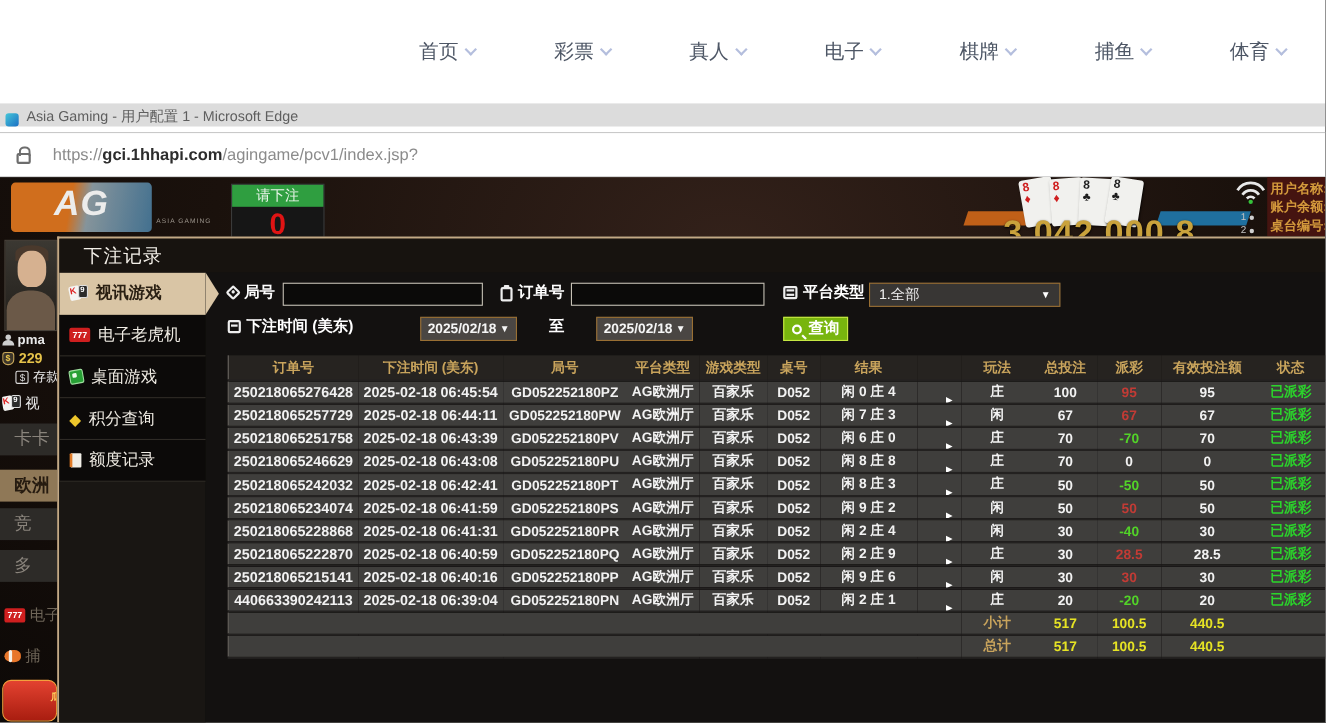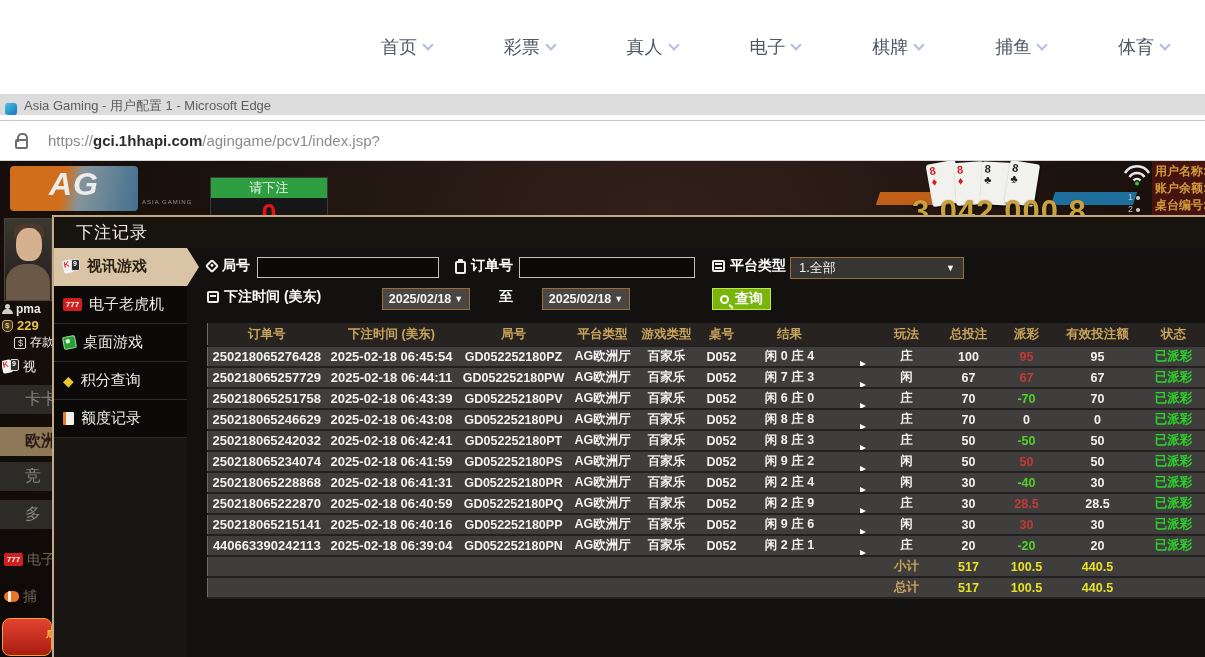--- a/index.html
+++ b/index.html
@@ -39,21 +39,21 @@
   
   .game-area{position:absolute;left:0;top:161px;width:1205px;height:496px;overflow:hidden;
     background:radial-gradient(ellipse at 55% 12%, #33211a 0%, #1a110c 50%, #0d0907 100%);}
 
   .ag-logo{position:absolute;left:10px;top:5px;width:128px;height:45px;border-radius:4px;
     background:linear-gradient(100deg,#e0771f 0%,#e0771f 42%,#8fa0a8 55%,#47799b 100%);
     display:flex;align-items:flex-start;justify-content:center;opacity:.92;}
   .ag-logo .ag-txt{font-size:32px;font-weight:bold;font-style:italic;color:#fff;letter-spacing:1px;}
   .ag-sub{position:absolute;left:142px;top:38px;font-size:6px;color:#9a938a;letter-spacing:1px;}
 
-  .bet-box{position:absolute;left:210px;top:16px;width:118px;height:53px;border:1px solid #3a3a3a;background:#161616;}
+  .bet-box{position:absolute;left:210px;top:6px;width:85px;height:53px;border:1px solid #3a3a3a;background:#161616;}
   .bet-box .bb-head{height:20px;background:#2f9e40;color:#eaf5ea;font-size:13px;display:flex;align-items:center;justify-content:center;}
   .bet-box .bb-count{height:32px;display:flex;align-items:center;justify-content:center;color:#e01414;font-size:27px;font-weight:bold;}
 
   .bar-orange{position:absolute;left:878px;top:31px;width:62px;height:13px;background:#c06018;transform:skewX(-18deg);}
   .bar-blue{position:absolute;left:1053px;top:31px;width:82px;height:13px;background:#1f6f9e;transform:skewX(-18deg);}
   .cards{position:absolute;left:933px;top:1px;display:flex;}
   .pcard{width:30px;height:43px;background:#f1f1ee;border-radius:3px;margin-left:-4px;box-shadow:1px 1px 2px rgba(0,0,0,.7);
     font-size:11px;font-weight:bold;line-height:1;padding:2px 0 0 3px;}
   .pcard span{display:block;}
   .pcard.c-red{color:#cf1f1f;}
@@ -83,21 +83,21 @@
   .ic-person{width:10px;height:10px;position:relative;}
   .ic-person::before{content:'';position:absolute;left:3px;top:0;width:5px;height:5px;border-radius:50%;background:#cfcfcf;}
   .ic-person::after{content:'';position:absolute;left:0;top:5px;width:11px;height:5px;border-radius:5px 5px 0 0;background:#cfcfcf;}
   .ic-bag{width:11px;height:12px;background:#3c352a;border:1px solid #c9a85a;border-radius:3px 3px 5px 5px;position:relative;}
   .ic-bag::after{content:'$';position:absolute;left:2px;top:0;font-size:8px;color:#e8c34a;}
   .ic-deposit{width:12px;height:12px;border:1px solid #ddd;border-radius:2px;position:relative;}
   .ic-deposit::after{content:'$';position:absolute;left:3px;top:0px;font-size:9px;color:#ddd;}
   .ic-vcards{position:relative;width:17px;height:16px;flex:0 0 17px;}
   .ic-vcards .cardA{position:absolute;left:0;top:1px;width:10px;height:13px;background:#f4f4f2;border-radius:2px;transform:rotate(-12deg);color:#d22;font-size:8px;font-weight:bold;padding-left:1px;}
   .ic-vcards .cardB{position:absolute;left:8px;top:0;width:9px;height:12px;background:#2b2b2b;border:1px solid #ddd;border-radius:2px;color:#fff;font-size:7px;font-weight:bold;padding-left:1px;}
-  .lmenu{position:absolute;left:0;width:52px;height:29px;display:flex;align-items:center;padding-left:25px;
+  .lmenu{position:absolute;left:0;width:52px;height:29px;display:flex;align-items:center;padding-left:13px;
     font-size:16px;color:#8a847c;background:#2d2b28;overflow:hidden;white-space:nowrap;}
   .lmenu.active{background:#8f7857;color:#261b10;font-weight:bold;}
   .lmenu.plain{background:transparent;color:#6e6558;gap:4px;padding-left:4px;font-size:14px;}
   .ic-777{min-width:19px;height:13px;background:#cf1f1f;border-radius:2px;position:relative;}
   .ic-777::after{content:'777';position:absolute;left:0;right:0;top:0;text-align:center;color:#fff;font-size:8px;font-weight:bold;line-height:13px;}
   .ic-fish{min-width:15px;height:11px;background:#e8762a;border-radius:50% 40% 40% 50%;position:relative;}
   .ic-fish::after{content:'';position:absolute;left:4px;top:0;width:3px;height:11px;background:#f5f0e8;border-radius:2px;}
   .promo{position:absolute;left:2px;top:457px;width:50px;height:38px;border-radius:8px;
     background:linear-gradient(#e34230,#a91d10);border:1px solid #f3a03c;padding:4px 2px;overflow:hidden;}
   .promo span{font-size:9px;font-weight:bold;color:#ffd75e;white-space:nowrap;margin-left:41px;}

